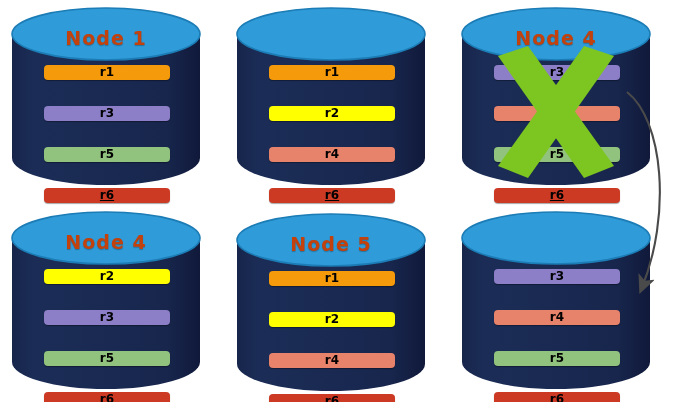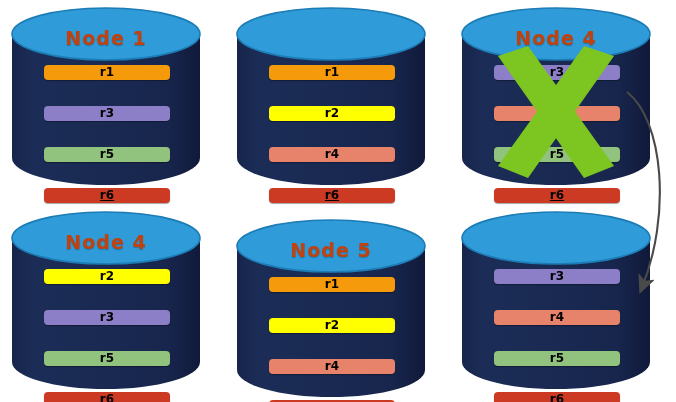--- a/index.html
+++ b/index.html
@@ -190,21 +190,21 @@
   </svg>
   <div class="node-title">Node 4</div>
   <div class="records">
     <div class="record" style="background-color: rgb(255, 255, 0);">r2</div>
     <div class="record" style="background-color: rgb(140, 127, 200);">r3</div>
     <div class="record" style="background-color: rgb(145, 195, 126);">r5</div>
     <div class="record" style="background-color: rgb(204, 58, 36);">r6</div>
   </div>
 </div>
 
-<div class="node" style="left:231px; top:218px;">
+<div class="node" style="left:231px; top:212px;">
   <svg class="cyl-svg" viewBox="0 0 200 185" xmlns="http://www.w3.org/2000/svg">
     <defs>
       <linearGradient id="bodyGrad5" x1="0" y1="0" x2="1" y2="0">
         <stop offset="0%" stop-color="#17254B"></stop>
           <stop offset="12%" stop-color="#1b2d57"></stop>
         <stop offset="82%" stop-color="#18264d"></stop>
           <stop offset="100%" stop-color="#10193a"></stop>
       </linearGradient>
     </defs>
     <path d="M6,28 L6,152 A94,27 0 0 0 194,152 L194,28 Z" fill="url(#bodyGrad5)"></path>

